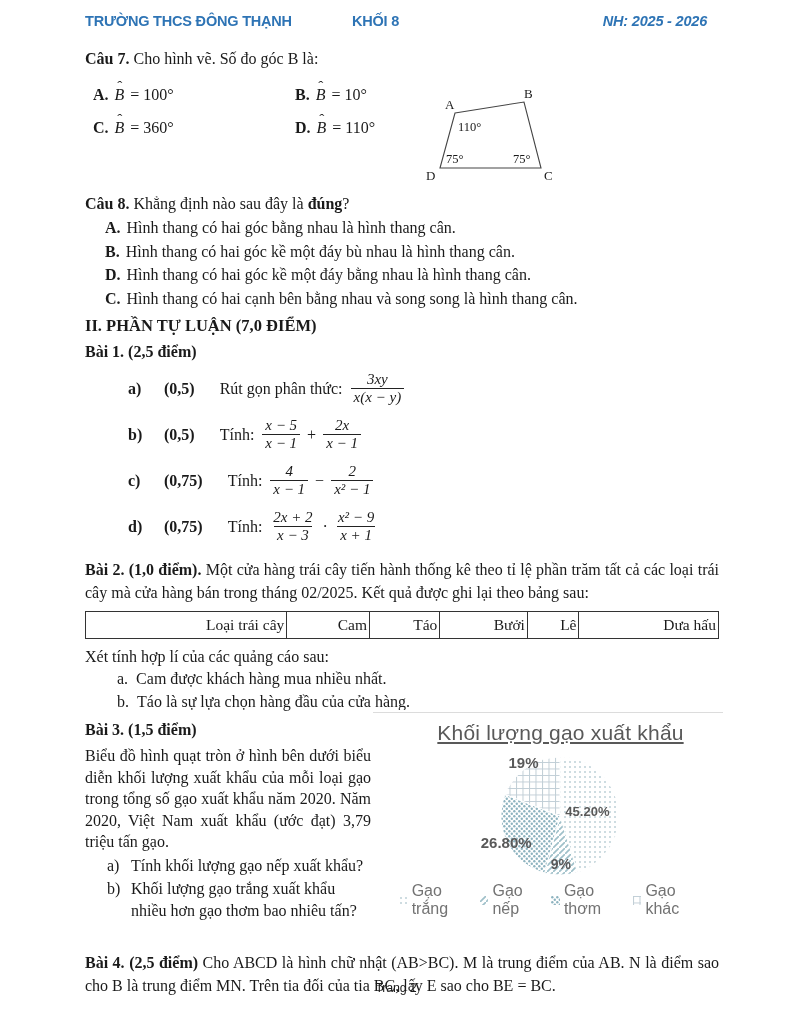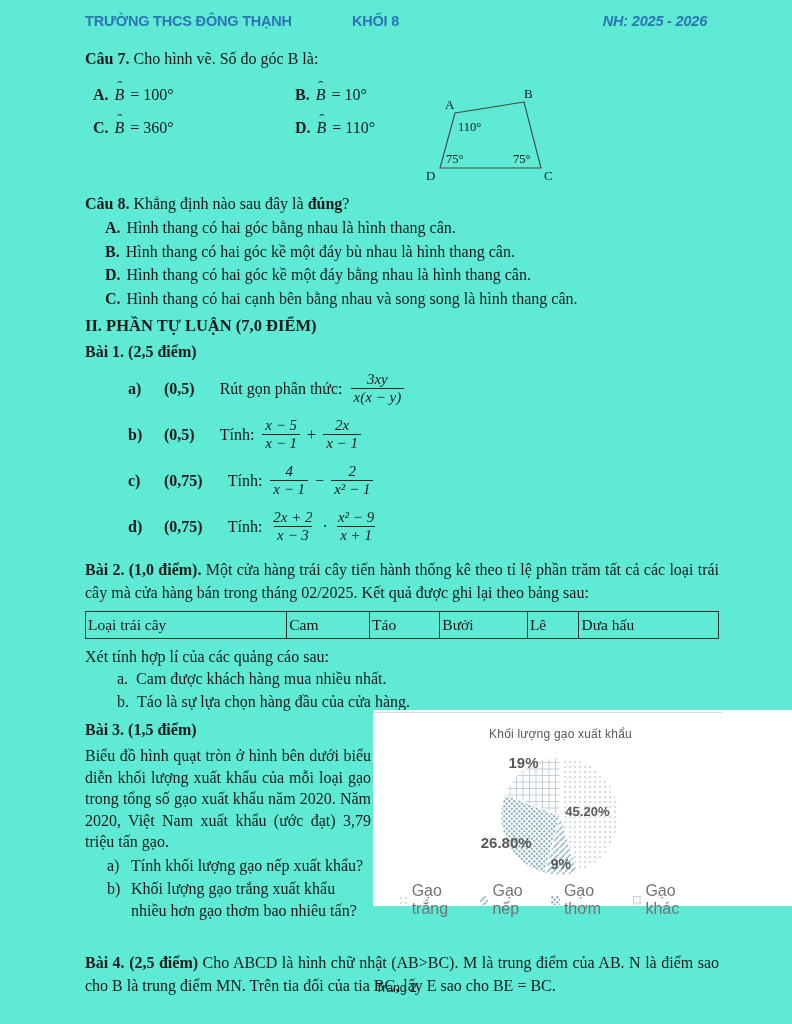--- a/index.html
+++ b/index.html
@@ -1,17 +1,17 @@
 <!DOCTYPE html>
 <html><head>
 <meta charset="utf-8">
 <style>
   html,body{margin:0;padding:0;background:#e8e8e8;}
   .page{
-    position:relative;width:792px;height:1024px;margin:0 auto;background:#5eead4;
+    position:relative;width:792px;height:1024px;margin:0 auto;background:#ffffff;
     font-family:"Liberation Serif",serif;font-size:16px;color:#1a1a1a;overflow:hidden;
   }
   
   .hdr{position:absolute;top:13px;left:0;width:100%;height:22px;
        font-family:"Liberation Sans",sans-serif;font-weight:bold;font-size:14.5px;
        color:#2e74b5;letter-spacing:-0.2px;}
   .hdr .h-left{position:absolute;left:85px;}
   .hdr .h-mid{position:absolute;left:352px;}
   .hdr .h-right{position:absolute;right:85px;font-style:italic;}
   
@@ -42,37 +42,37 @@
   .b1-task{margin-right:8px;}
   .frac{display:inline-flex;flex-direction:column;align-items:center;
         font-style:italic;font-size:15px;line-height:1.12;vertical-align:middle;}
   .frac .den{border-top:1.2px solid #222;padding:0 3px;}
   .frac .num{padding:0 3px;}
   .mop{margin:0 7px;font-size:16px;}
   
   .b2-par{margin-top:11px;line-height:22.5px;text-align:justify;}
   .b2-table{border-collapse:collapse;margin-top:7px;width:634px;
             font-size:15.5px;}
-  .b2-table td{border:1px solid #333;text-align:left;height:26px;padding:0 2px;}
+  .b2-table td{border:1px solid #333;text-align:right;height:26px;padding:0 2px;}
   .after-tbl{margin-top:7px;line-height:22px;}
   .b2-sub{margin-left:32px;line-height:22.5px;}
   .b2-sub .skey{margin-right:8px;}
   
   .b3-title{margin-top:4px;}
   .b3-cols{position:relative;margin-top:3px;min-height:196px;}
   .b3-left{width:286px;}
   .b3-par{text-align:justify;line-height:21.5px;}
   .b3-sub{display:flex;margin:2px 0 0 22px;line-height:21.5px;}
   .b3-sub .skey{width:24px;flex:none;}
   
   .chart-panel{position:absolute;left:373px;top:710px;width:419px;height:196px;background:#fff;
                font-family:"Liberation Sans",sans-serif;}
   .chart-divider{position:absolute;top:2px;left:0;width:350px;height:1px;background:#dcdcdc;}
-  .chart-title{position:absolute;top:17px;left:0;width:375px;text-align:center;
-               font-size:12px;color:#595959;letter-spacing:0.2px;}
+  .chart-title{position:absolute;top:11px;left:0;width:375px;text-align:center;
+               font-size:21px;color:#595959;letter-spacing:0.2px;text-decoration:underline;}
   .pie-svg{position:absolute;left:0;top:0;}
   .slice-label{fill:#595959;font-family:"Liberation Sans",sans-serif;font-weight:bold;}
   .chart-legend{position:absolute;left:26px;top:172px;width:312px;display:flex;
                 justify-content:space-between;align-items:center;}
   .legend-item{display:flex;align-items:center;gap:4px;font-size:16px;color:#737373;}
   
   .b4-par{margin-top:10px;line-height:23px;text-align:justify;}
   
   .footer{position:absolute;top:981px;left:0;width:100%;text-align:center;
           font-family:"Liberation Sans",sans-serif;font-size:12.5px;color:#1a1a1a;

